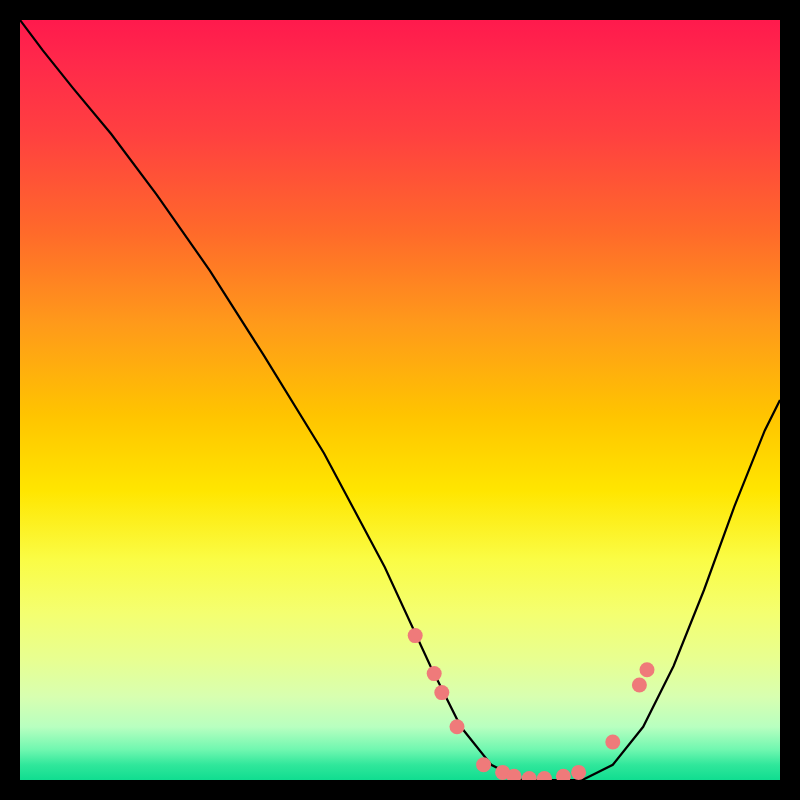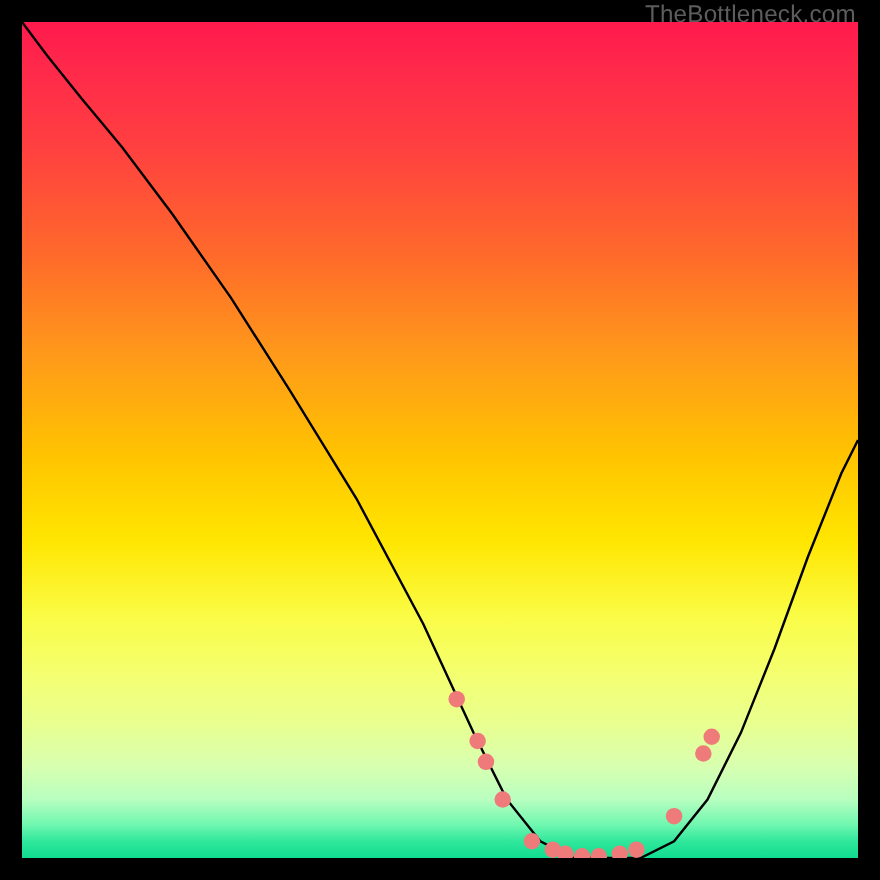--- a/index.html
+++ b/index.html
@@ -47,21 +47,20 @@
   svg.curve {
     position: absolute;
     left: 0; top: 0;
     width: 760px; height: 760px;
   }
 </style>
 </head>
 <body>
 <div class="frame">
 
-  <div class="watermark">TheBottleneck.com</div>
 
   <div class="plot-area">
     <svg class="curve" viewBox="0 0 760 760">
       <path id="curve-path" fill="none" stroke="#000000" stroke-width="2.2" d="M0.0 0.0 L22.8 30.4 L53.2 68.4 L91.2 114.0 L136.8 174.8 L190.0 250.8 L243.2 334.4 L304.0 433.2 L364.8 547.2 L410.4 646.0 L440.8 706.8 L471.2 744.8 L501.6 760.0 L532.0 760.0 L562.4 760.0 L592.8 744.8 L623.2 706.8 L653.6 646.0 L684.0 570.0 L714.4 486.4 L744.8 410.4 L760.0 380.0"></path>
       <g id="dots">
           <circle cx="395.2" cy="615.6" r="7.5" fill="#ef7a7a" stroke="#d85a5a" stroke-width="0"></circle>
           <circle cx="414.2" cy="653.6" r="7.5" fill="#ef7a7a" stroke="#d85a5a" stroke-width="0"></circle>
           <circle cx="421.8" cy="672.6" r="7.5" fill="#ef7a7a" stroke="#d85a5a" stroke-width="0"></circle>
           <circle cx="437.0" cy="706.8" r="7.5" fill="#ef7a7a" stroke="#d85a5a" stroke-width="0"></circle>
           <circle cx="463.6" cy="744.8" r="7.5" fill="#ef7a7a" stroke="#d85a5a" stroke-width="0"></circle>

